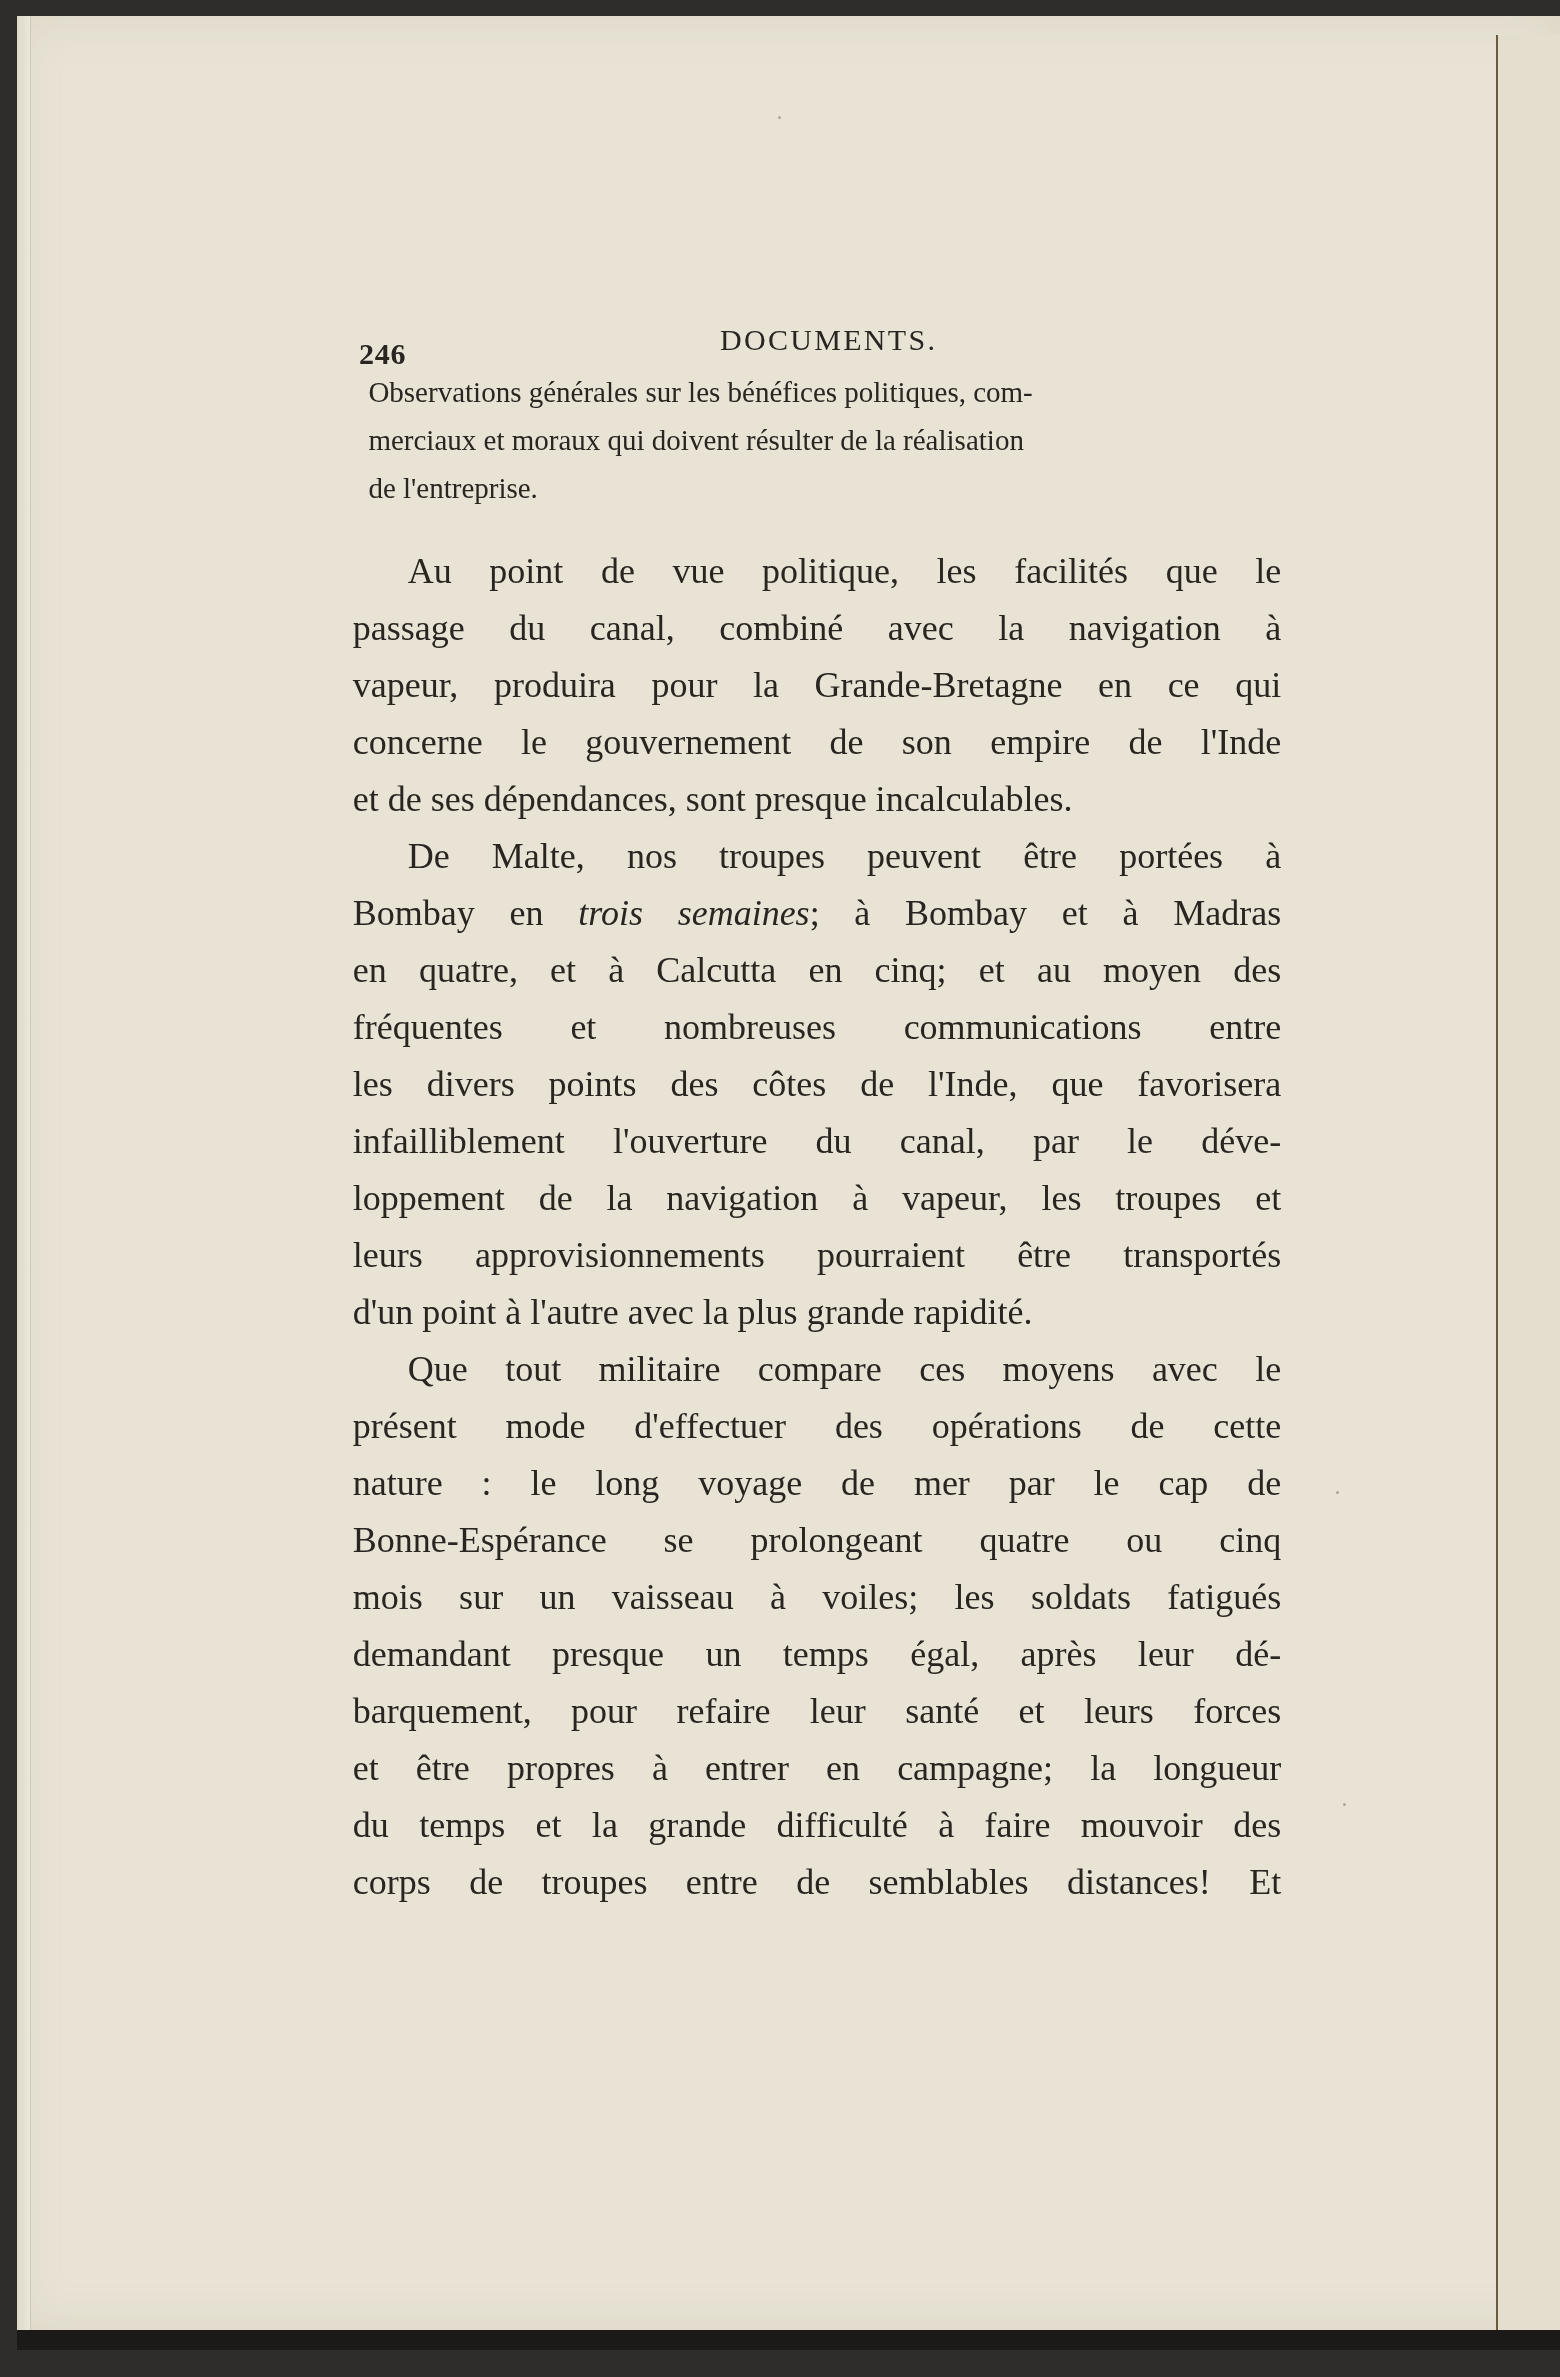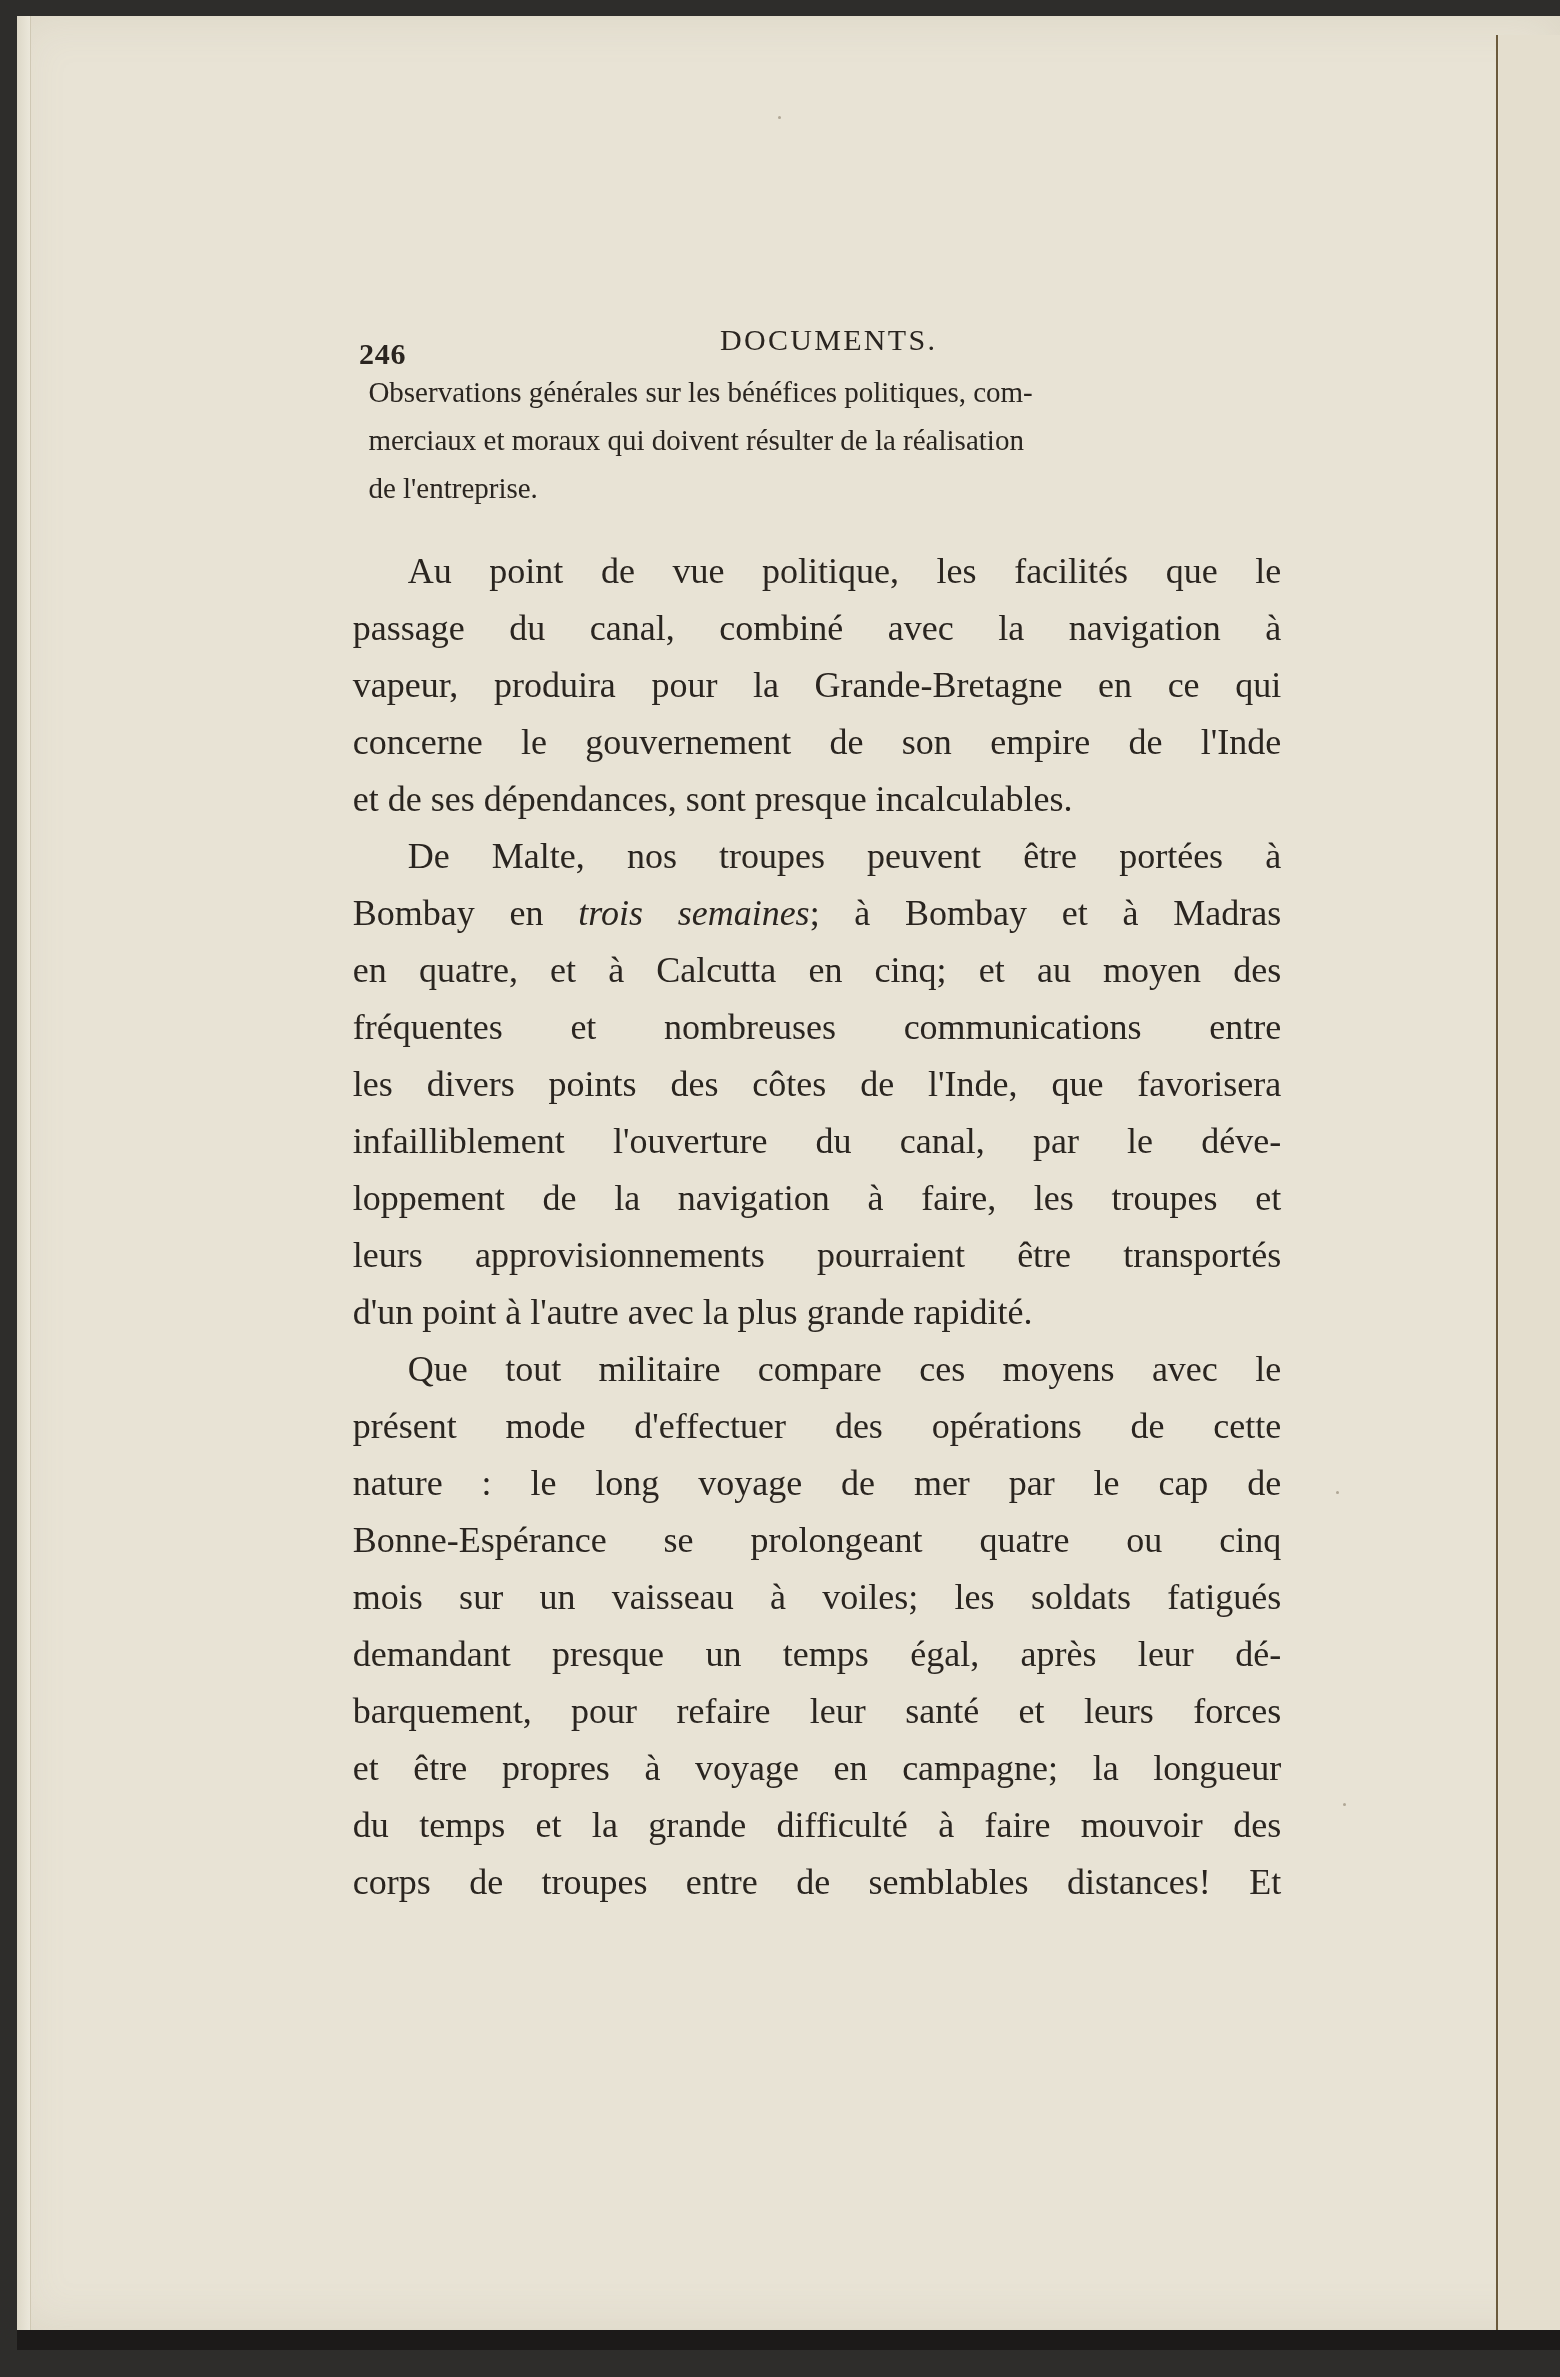--- a/index.html
+++ b/index.html
@@ -160,33 +160,33 @@
         <span class="line last">et de ses dépendances, sont presque incalculables.</span>
       </div>
 
       <div>
         <span class="line indent">De Malte, nos troupes peuvent être portées à</span>
         <span class="line"><span>Bombay en </span><em>trois semaines</em><span>; à Bombay et à Madras</span></span>
         <span class="line">en quatre, et à Calcutta en cinq; et au moyen des</span>
         <span class="line">fréquentes et nombreuses communications entre</span>
         <span class="line">les divers points des côtes de l'Inde, que favorisera</span>
         <span class="line">infailliblement l'ouverture du canal, par le déve-</span>
-        <span class="line">loppement de la navigation à faire, les troupes et</span>
+        <span class="line">loppement de la navigation à vapeur, les troupes et</span>
         <span class="line">leurs approvisionnements pourraient être transportés</span>
         <span class="line last">d'un point à l'autre avec la plus grande rapidité.</span>
       </div>
 
       <div>
         <span class="line indent">Que tout militaire compare ces moyens avec le</span>
         <span class="line">présent mode d'effectuer des opérations de cette</span>
         <span class="line">nature : le long voyage de mer par le cap de</span>
         <span class="line">Bonne-Espérance se prolongeant quatre ou cinq</span>
         <span class="line">mois sur un vaisseau à voiles; les soldats fatigués</span>
         <span class="line">demandant presque un temps égal, après leur dé-</span>
         <span class="line">barquement, pour refaire leur santé et leurs forces</span>
-        <span class="line">et être propres à voyage en campagne; la longueur</span>
+        <span class="line">et être propres à entrer en campagne; la longueur</span>
         <span class="line">du temps et la grande difficulté à faire mouvoir des</span>
         <span class="line">corps de troupes entre de semblables distances! Et</span>
       </div>
     </div>
   </div>
 </div>
 
 
 </body></html>

